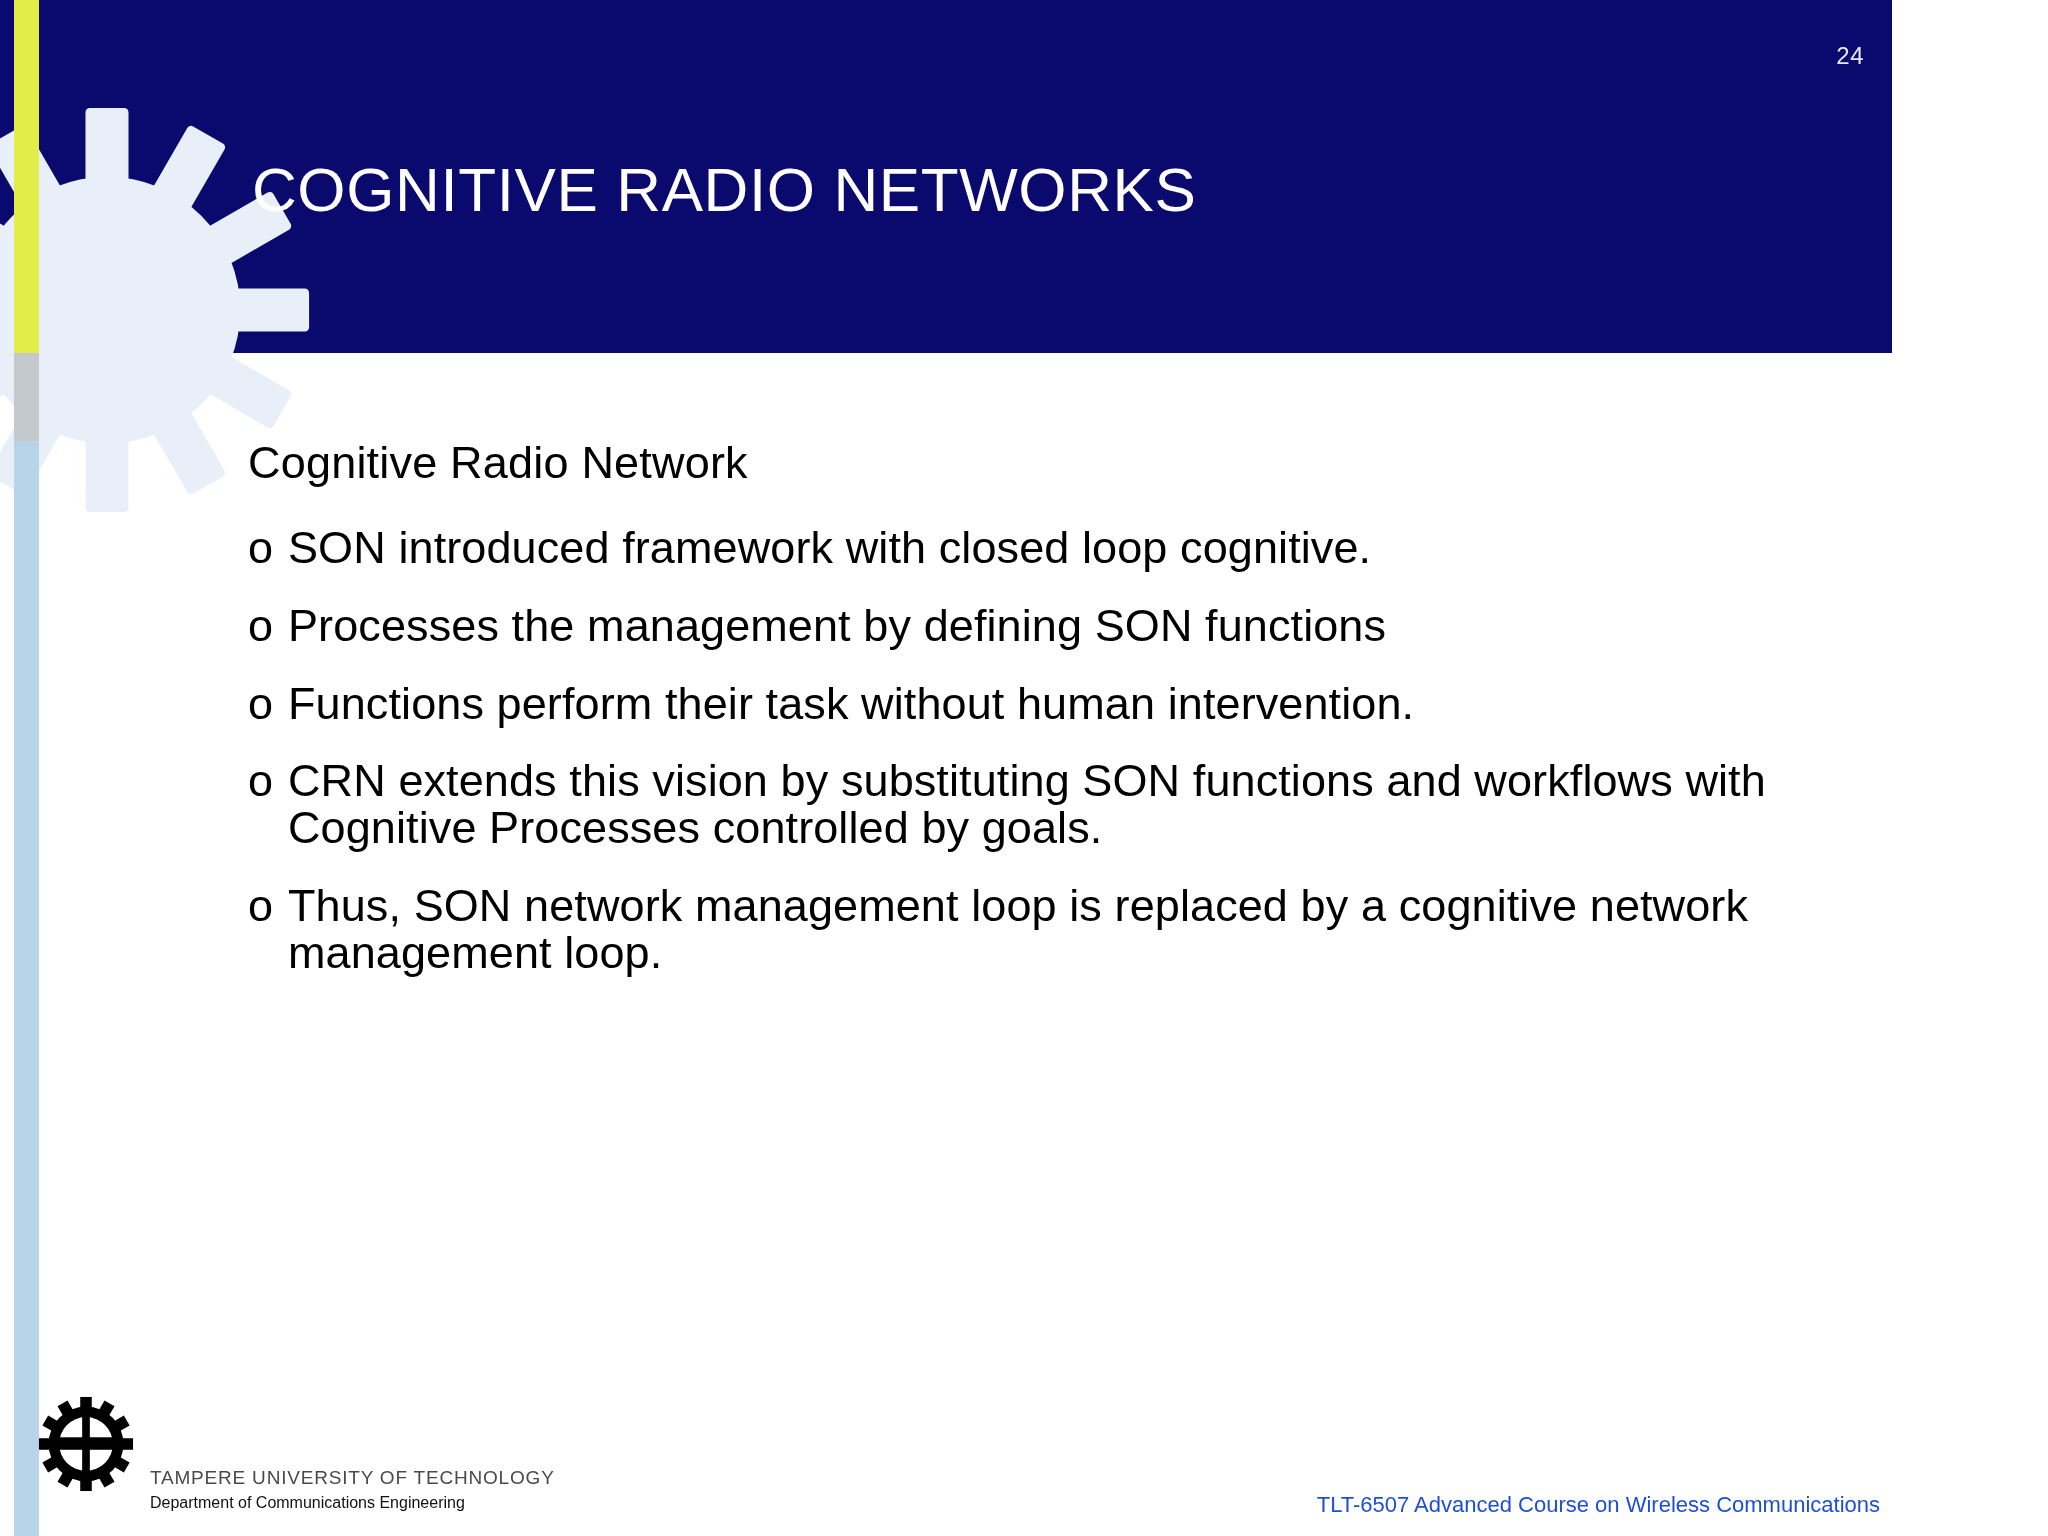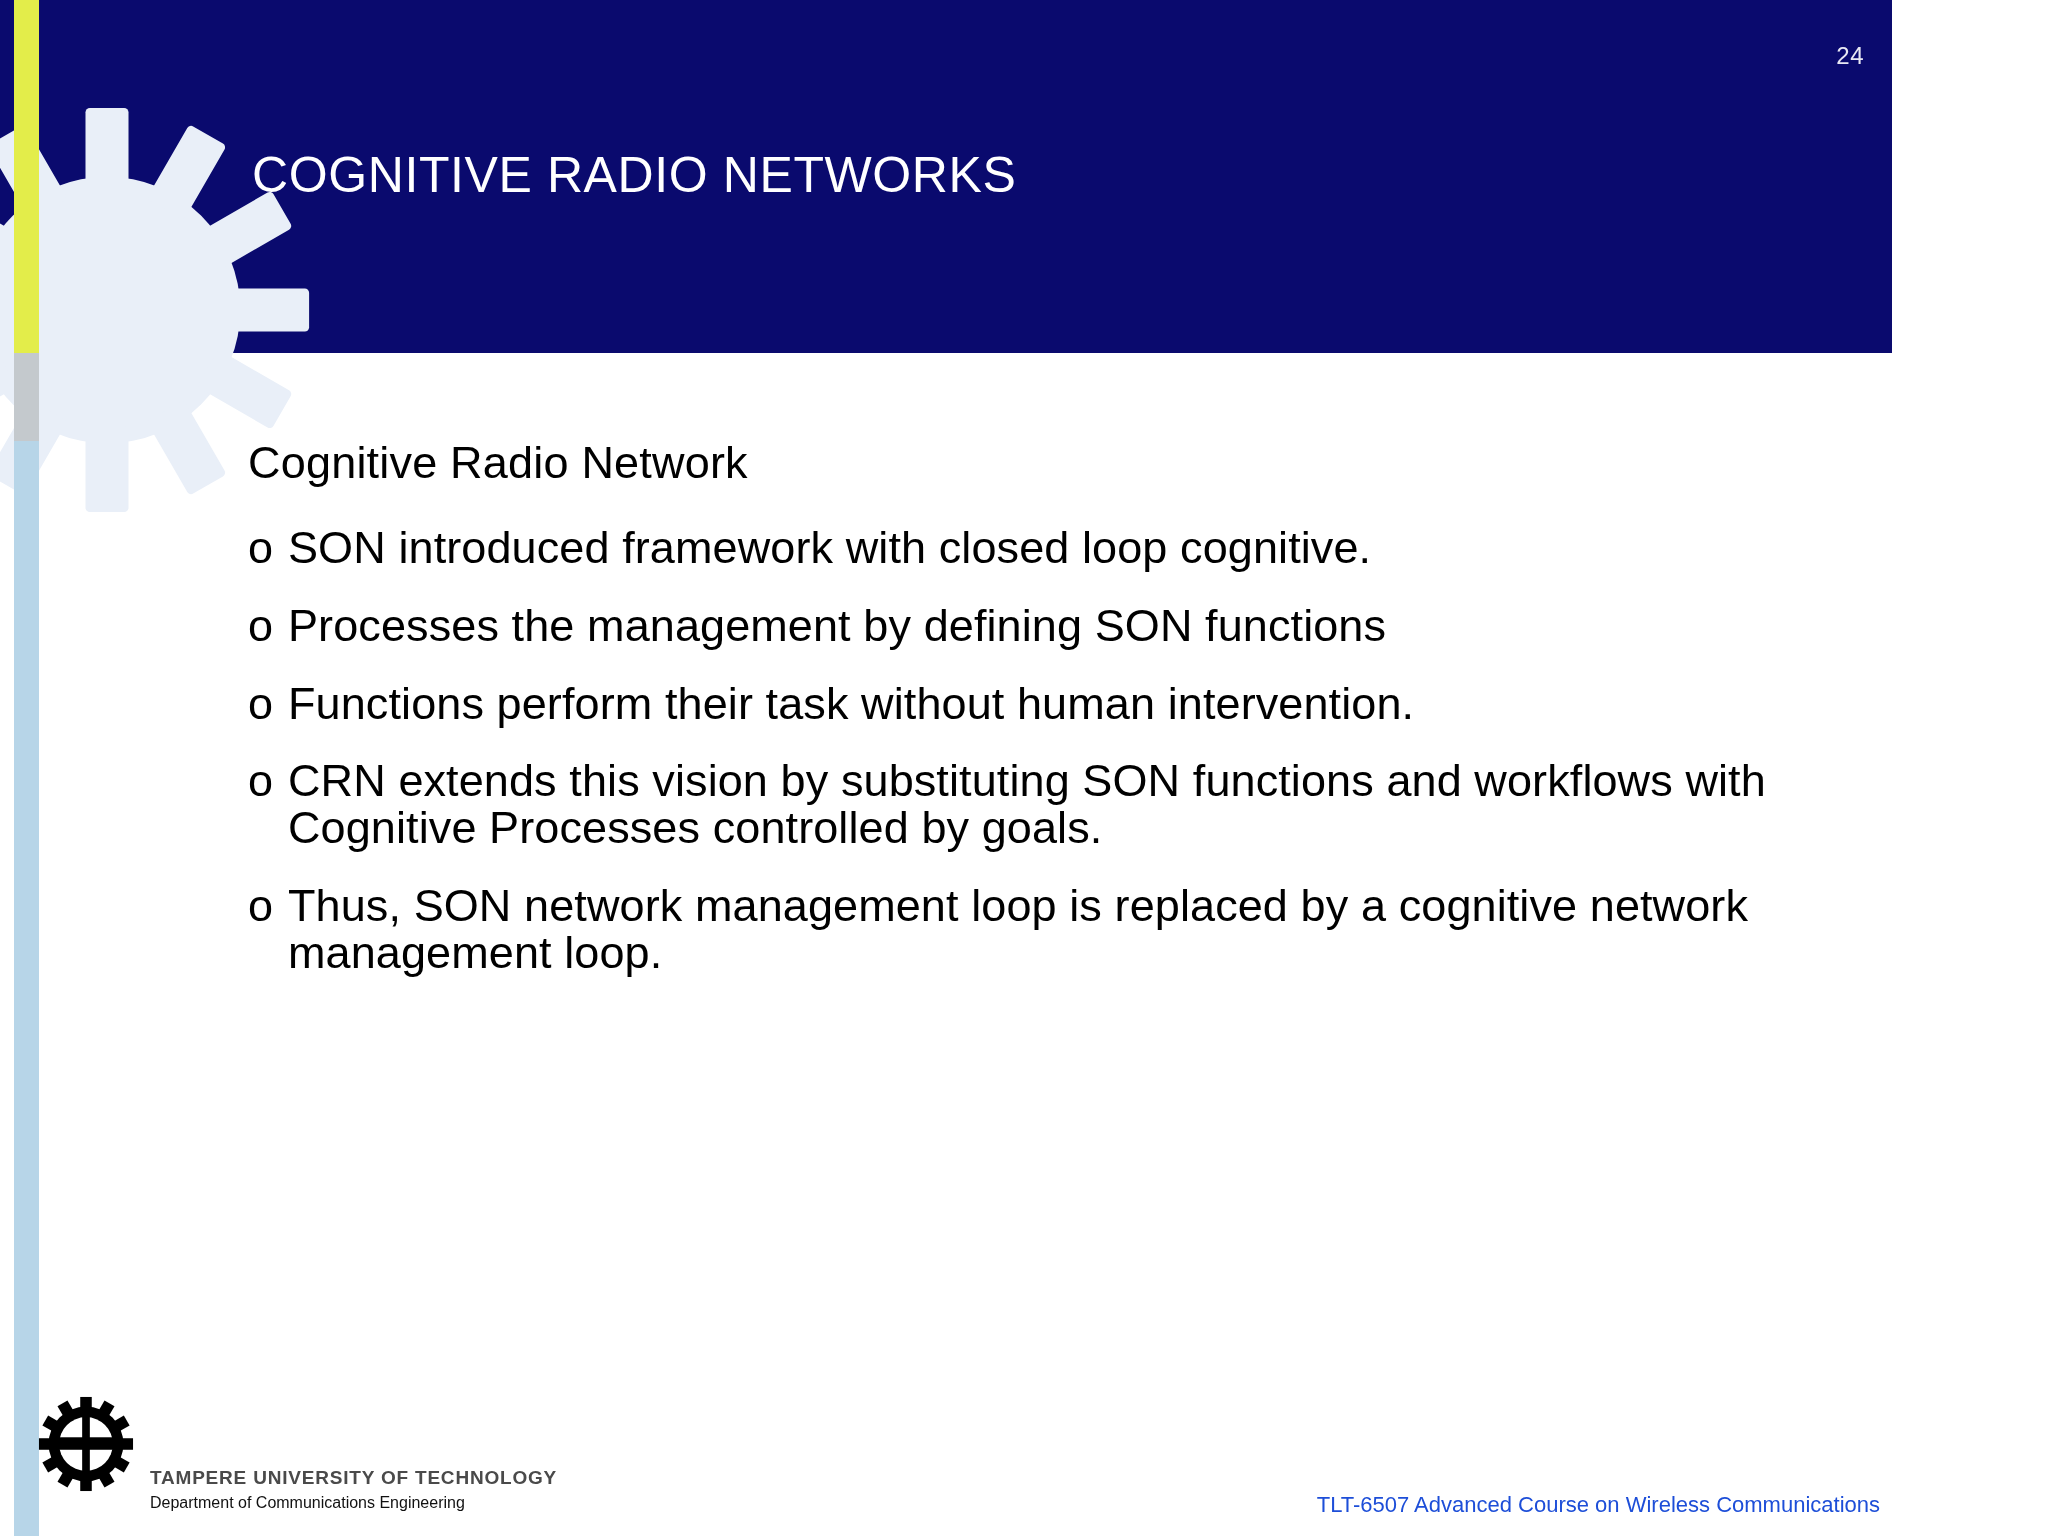--- a/index.html
+++ b/index.html
@@ -69,21 +69,21 @@
     line-height: 1;
     letter-spacing: 0.5px;
   }
 
   
   .slide-title {
     position: absolute;
     left: 252px;
     top: 113px;
     color: #ffffff;
-    font-size: 50px;
+    font-size: 62px;
     line-height: 1.12;
     font-weight: normal;
     letter-spacing: 0.6px;
     white-space: nowrap;
   }
 
   
   .body-area {
     position: absolute;
     left: 248px;
@@ -129,21 +129,21 @@
     width: 96px;
     height: 96px;
   }
   .footer-logo svg { display: block; width: 100%; height: 100%; }
 
   .footer-org {
     position: absolute;
     left: 150px;
     top: 1467px;
     font-size: 19px;
-    font-weight: bold;
+    font-weight: normal;
     letter-spacing: 0.8px;
     color: #4a4a4a;
     white-space: nowrap;
   }
   .footer-dept {
     position: absolute;
     left: 150px;
     top: 1494px;
     font-size: 16px;
     color: #111111;

